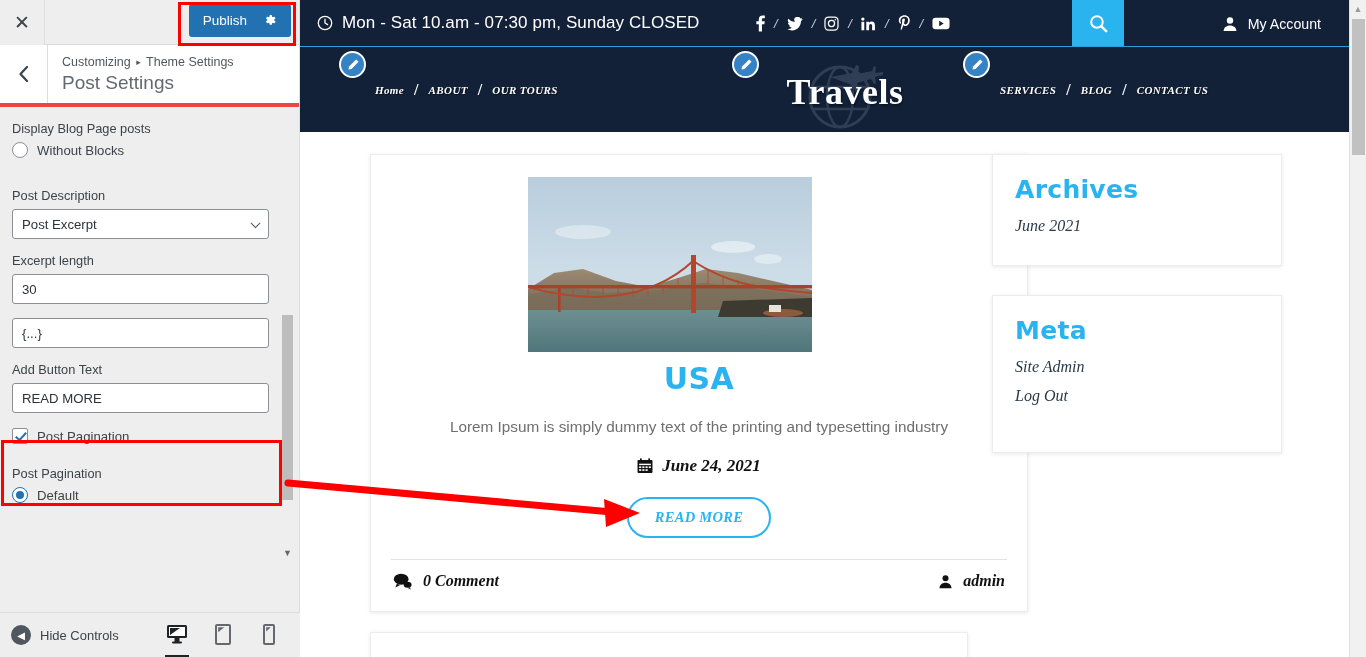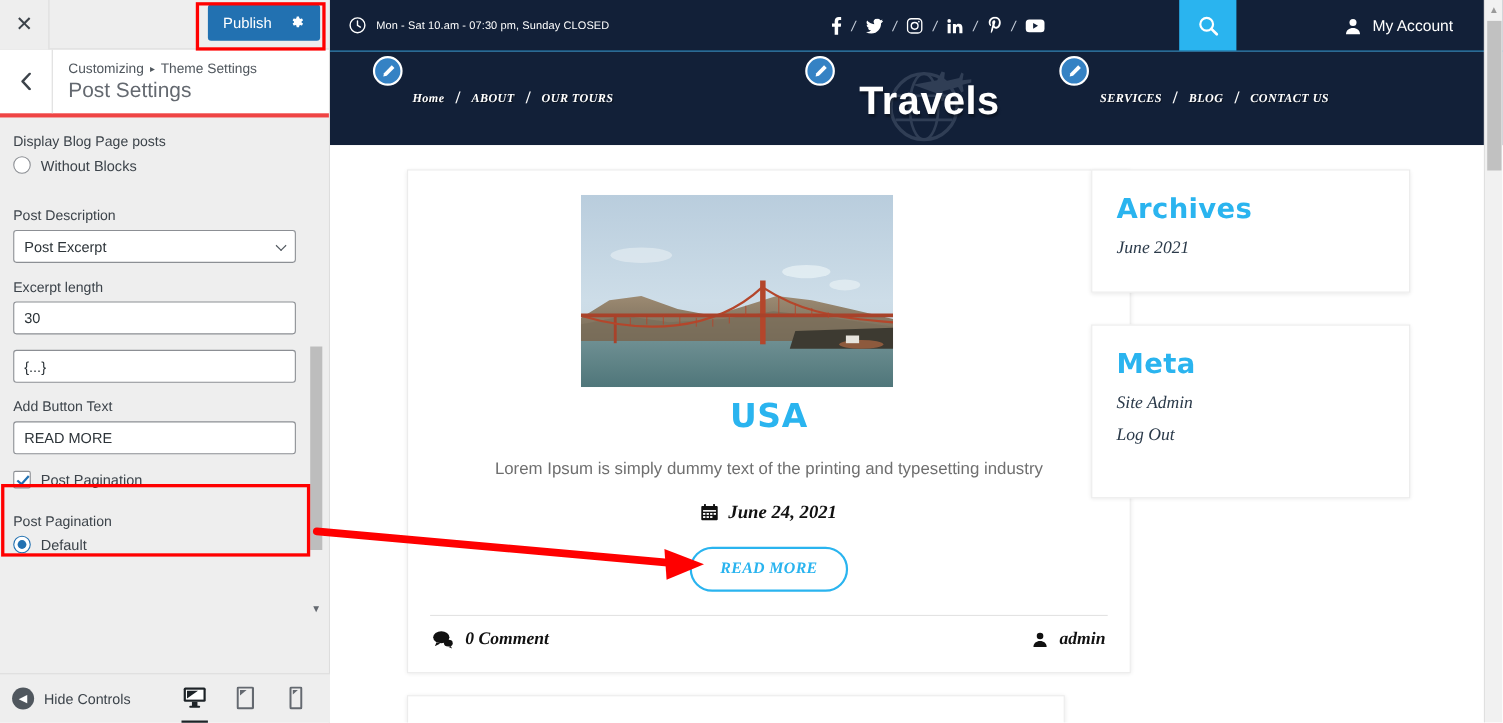--- a/index.html
+++ b/index.html
@@ -186,21 +186,21 @@
     overflow: hidden;
   }
   .topbar {
     height: 47px; background: #122038;
     display: flex; align-items: center;
     color: #fff; position: relative;
     border-bottom: 1px solid #2b9fd9;
   }
   .hours {
     display: flex; align-items: center; gap: 9px;
-    margin-left: 17px; font-size: 10px;
+    margin-left: 17px; font-size: 17px;
     letter-spacing: 0.1px;
     text-align: center;
   }
   .clock-ico { display: flex; }
   .socials {
     position: absolute; left: 456px; top: 0; height: 47px;
     display: flex; align-items: center; gap: 9px;
     font-size: 14px;
   }
   .socials .slash { color: #c7cfdb; font-size: 13px; font-style: italic; }
@@ -240,21 +240,21 @@
     position: absolute; left: 445px; top: 10px;
     width: 200px; height: 70px;
     display: flex; align-items: center; justify-content: center;
   }
   .logo-watermark {
     position: absolute; left: 30px; top: -2px;
     width: 130px; height: 76px; opacity: .22;
   }
   .logo-text {
     position: relative;
-    font-family: Liberation Sans, sans-serif;
+    font-family: Liberation Serif, serif;
     font-size: 36px; font-weight: bold; color: #fff;
     letter-spacing: 0.5px;
     text-shadow: 1px 2px 2px rgba(0,0,0,.35);
   }
   .edit-pencil {
     position: absolute;
     width: 27px; height: 27px; border-radius: 50%;
     background: #3582c4; border: 2px solid #fff;
     display: flex; align-items: center; justify-content: center;
     cursor: pointer; z-index: 5;

